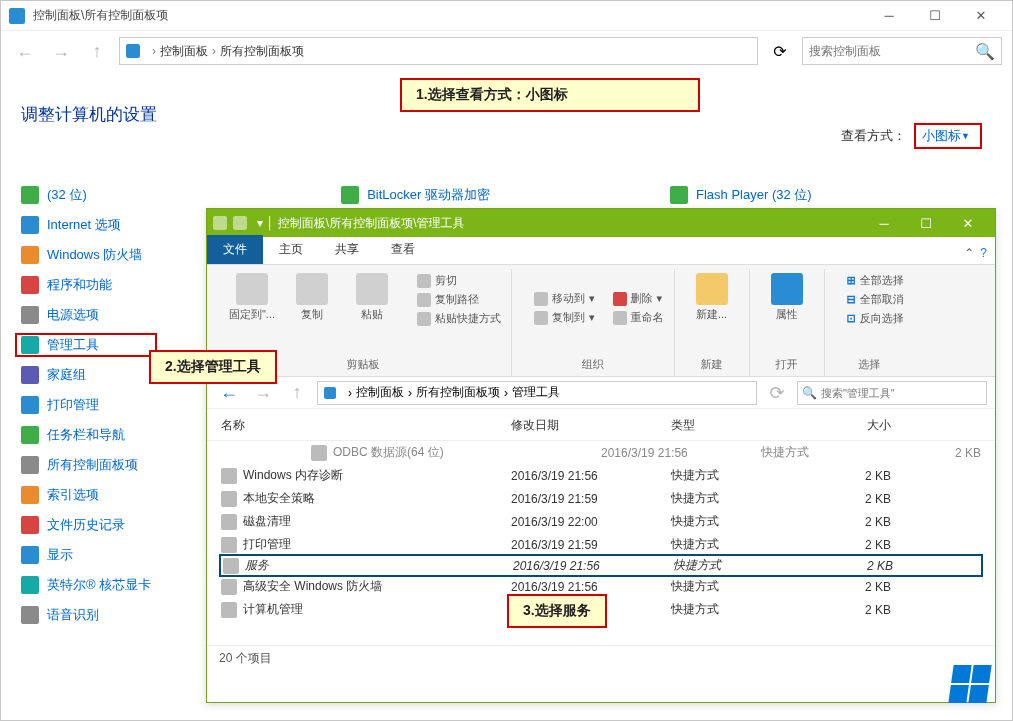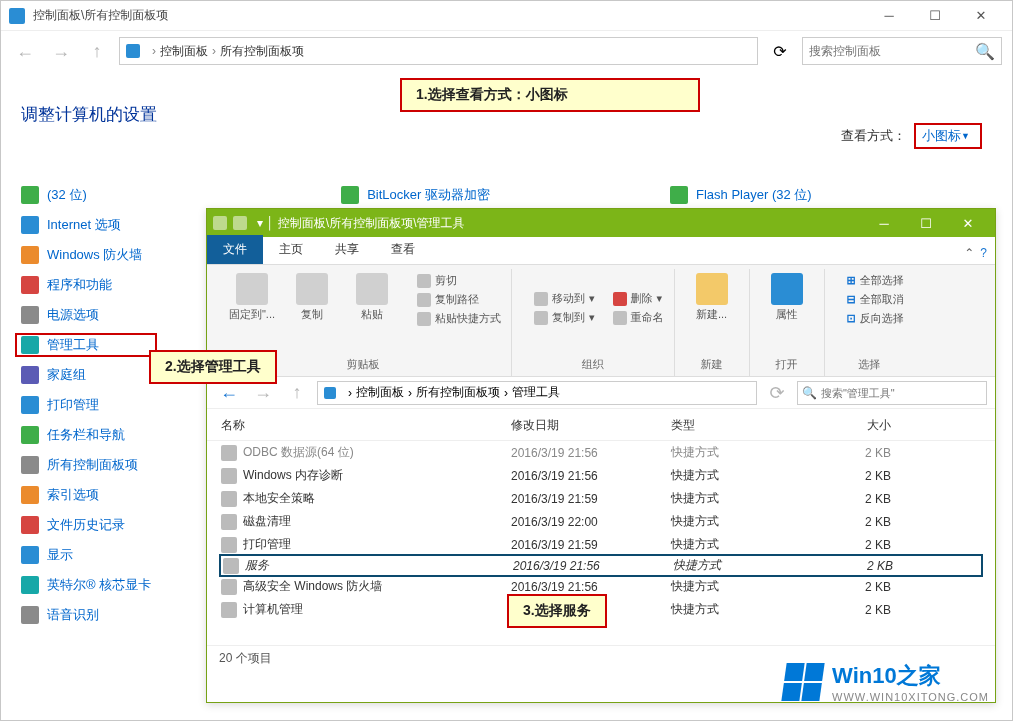--- a/index.html
+++ b/index.html
@@ -66,21 +66,21 @@
 .inner-breadcrumb { flex:1; height:24px; border:1px solid #ccc; display:flex; align-items:center; padding:0 6px; font-size:12px; gap:4px; }
 .inner-search { width:190px; height:24px; border:1px solid #ccc; display:flex; align-items:center; padding:0 4px; gap:4px; font-size:12px; }
 .inner-search input { border:none; outline:none; flex:1; font-size:11px; color:#999; }
 
 .file-list { position:relative; height: 260px; overflow:hidden; }
 .fl-header { display:flex; font-size:12px; color:#333; padding: 8px 14px 6px; border-bottom:1px solid #eee; }
 .fl-col-name{width:290px;} .fl-col-date{width:160px;} .fl-col-type{width:140px;} .fl-col-size{width:80px; text-align:right;}
 .fl-rows { font-size:12px; }
 .fl-row { display:flex; padding:3px 14px; align-items:center; color:#333; }
 .fl-row .fico { width:16px; height:16px; background:#bbb; border-radius:2px; margin-right:6px; flex-shrink:0; }
-.fl-row.cut { color:#888; }
+.fl-row.cut { color:#888;justify-content:flex-end; }
 .fl-row.selected { border:2px solid #0c4a6e; margin: -2px 12px; padding:1px 0 1px 2px;font-style:italic; }
 .fl-row .c-name{width:290px; display:flex; align-items:center;} .fl-row .c-date{width:160px;} .fl-row .c-type{width:140px;} .fl-row .c-size{width:80px; text-align:right;}
 
 .status-bar { position:absolute; bottom:0; left:0; right:0; height:24px; border-top:1px solid #eee; font-size:12px; color:#555; padding:4px 12px; }
 
 
 .logo { position:absolute; right:24px; bottom:18px; z-index:60; display:flex; align-items:center; gap:10px; }
 .winflag { display:grid; grid-template-columns:18px 18px; grid-template-rows:18px 18px; gap:2px; transform:skewX(-8deg); }
 .winflag div{background:#0078d7;}
 .logotext { font-family:"Segoe UI",sans-serif; }
@@ -456,17 +456,13 @@
   <line x1="148" y1="375" x2="228" y2="602" stroke="#cc0000" stroke-width="2.5" marker-end="url(#ah)"></line>
 </svg>
 
 <div class="logo">
   <div class="winflag">
       <div></div>
       <div></div>
       <div></div>
       <div></div>
     </div>
-  <div class="logotext">
-    <div class="l1"><span>Win10</span><span>之家</span></div>
-    <div class="l2">WWW.WIN10XITONG.COM</div>
-  </div>
 </div>
 
 </body></html>

